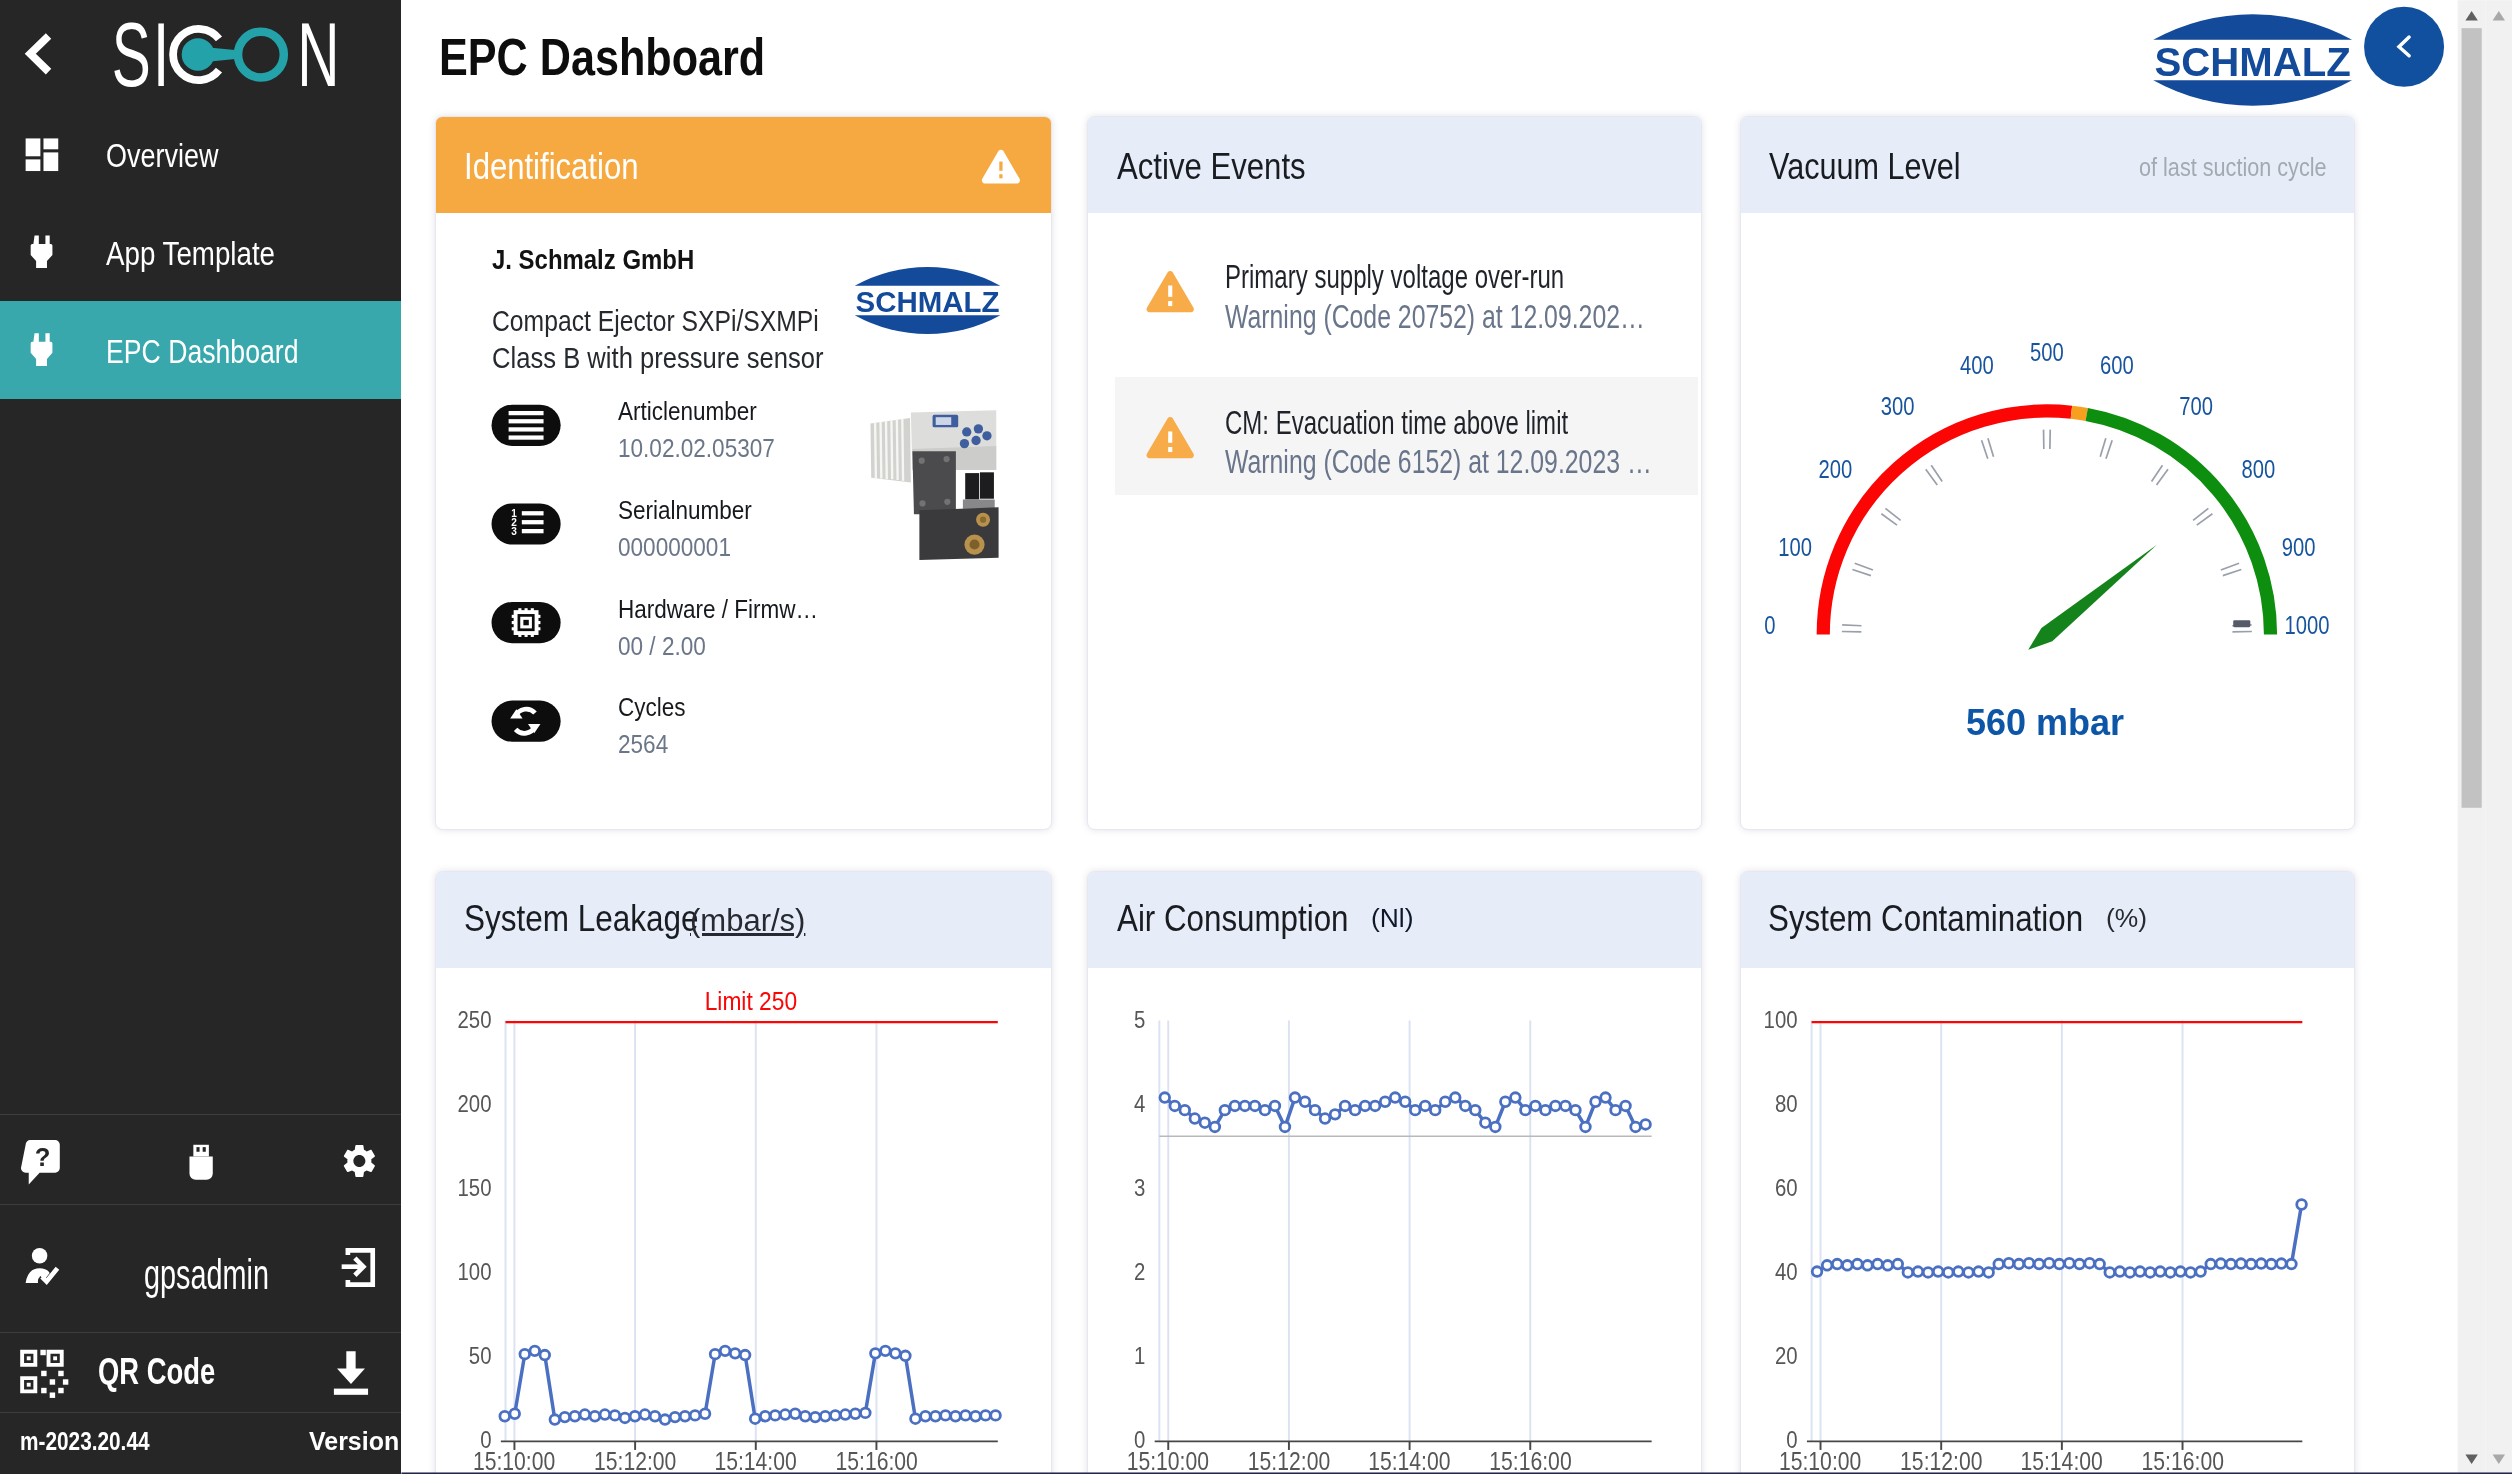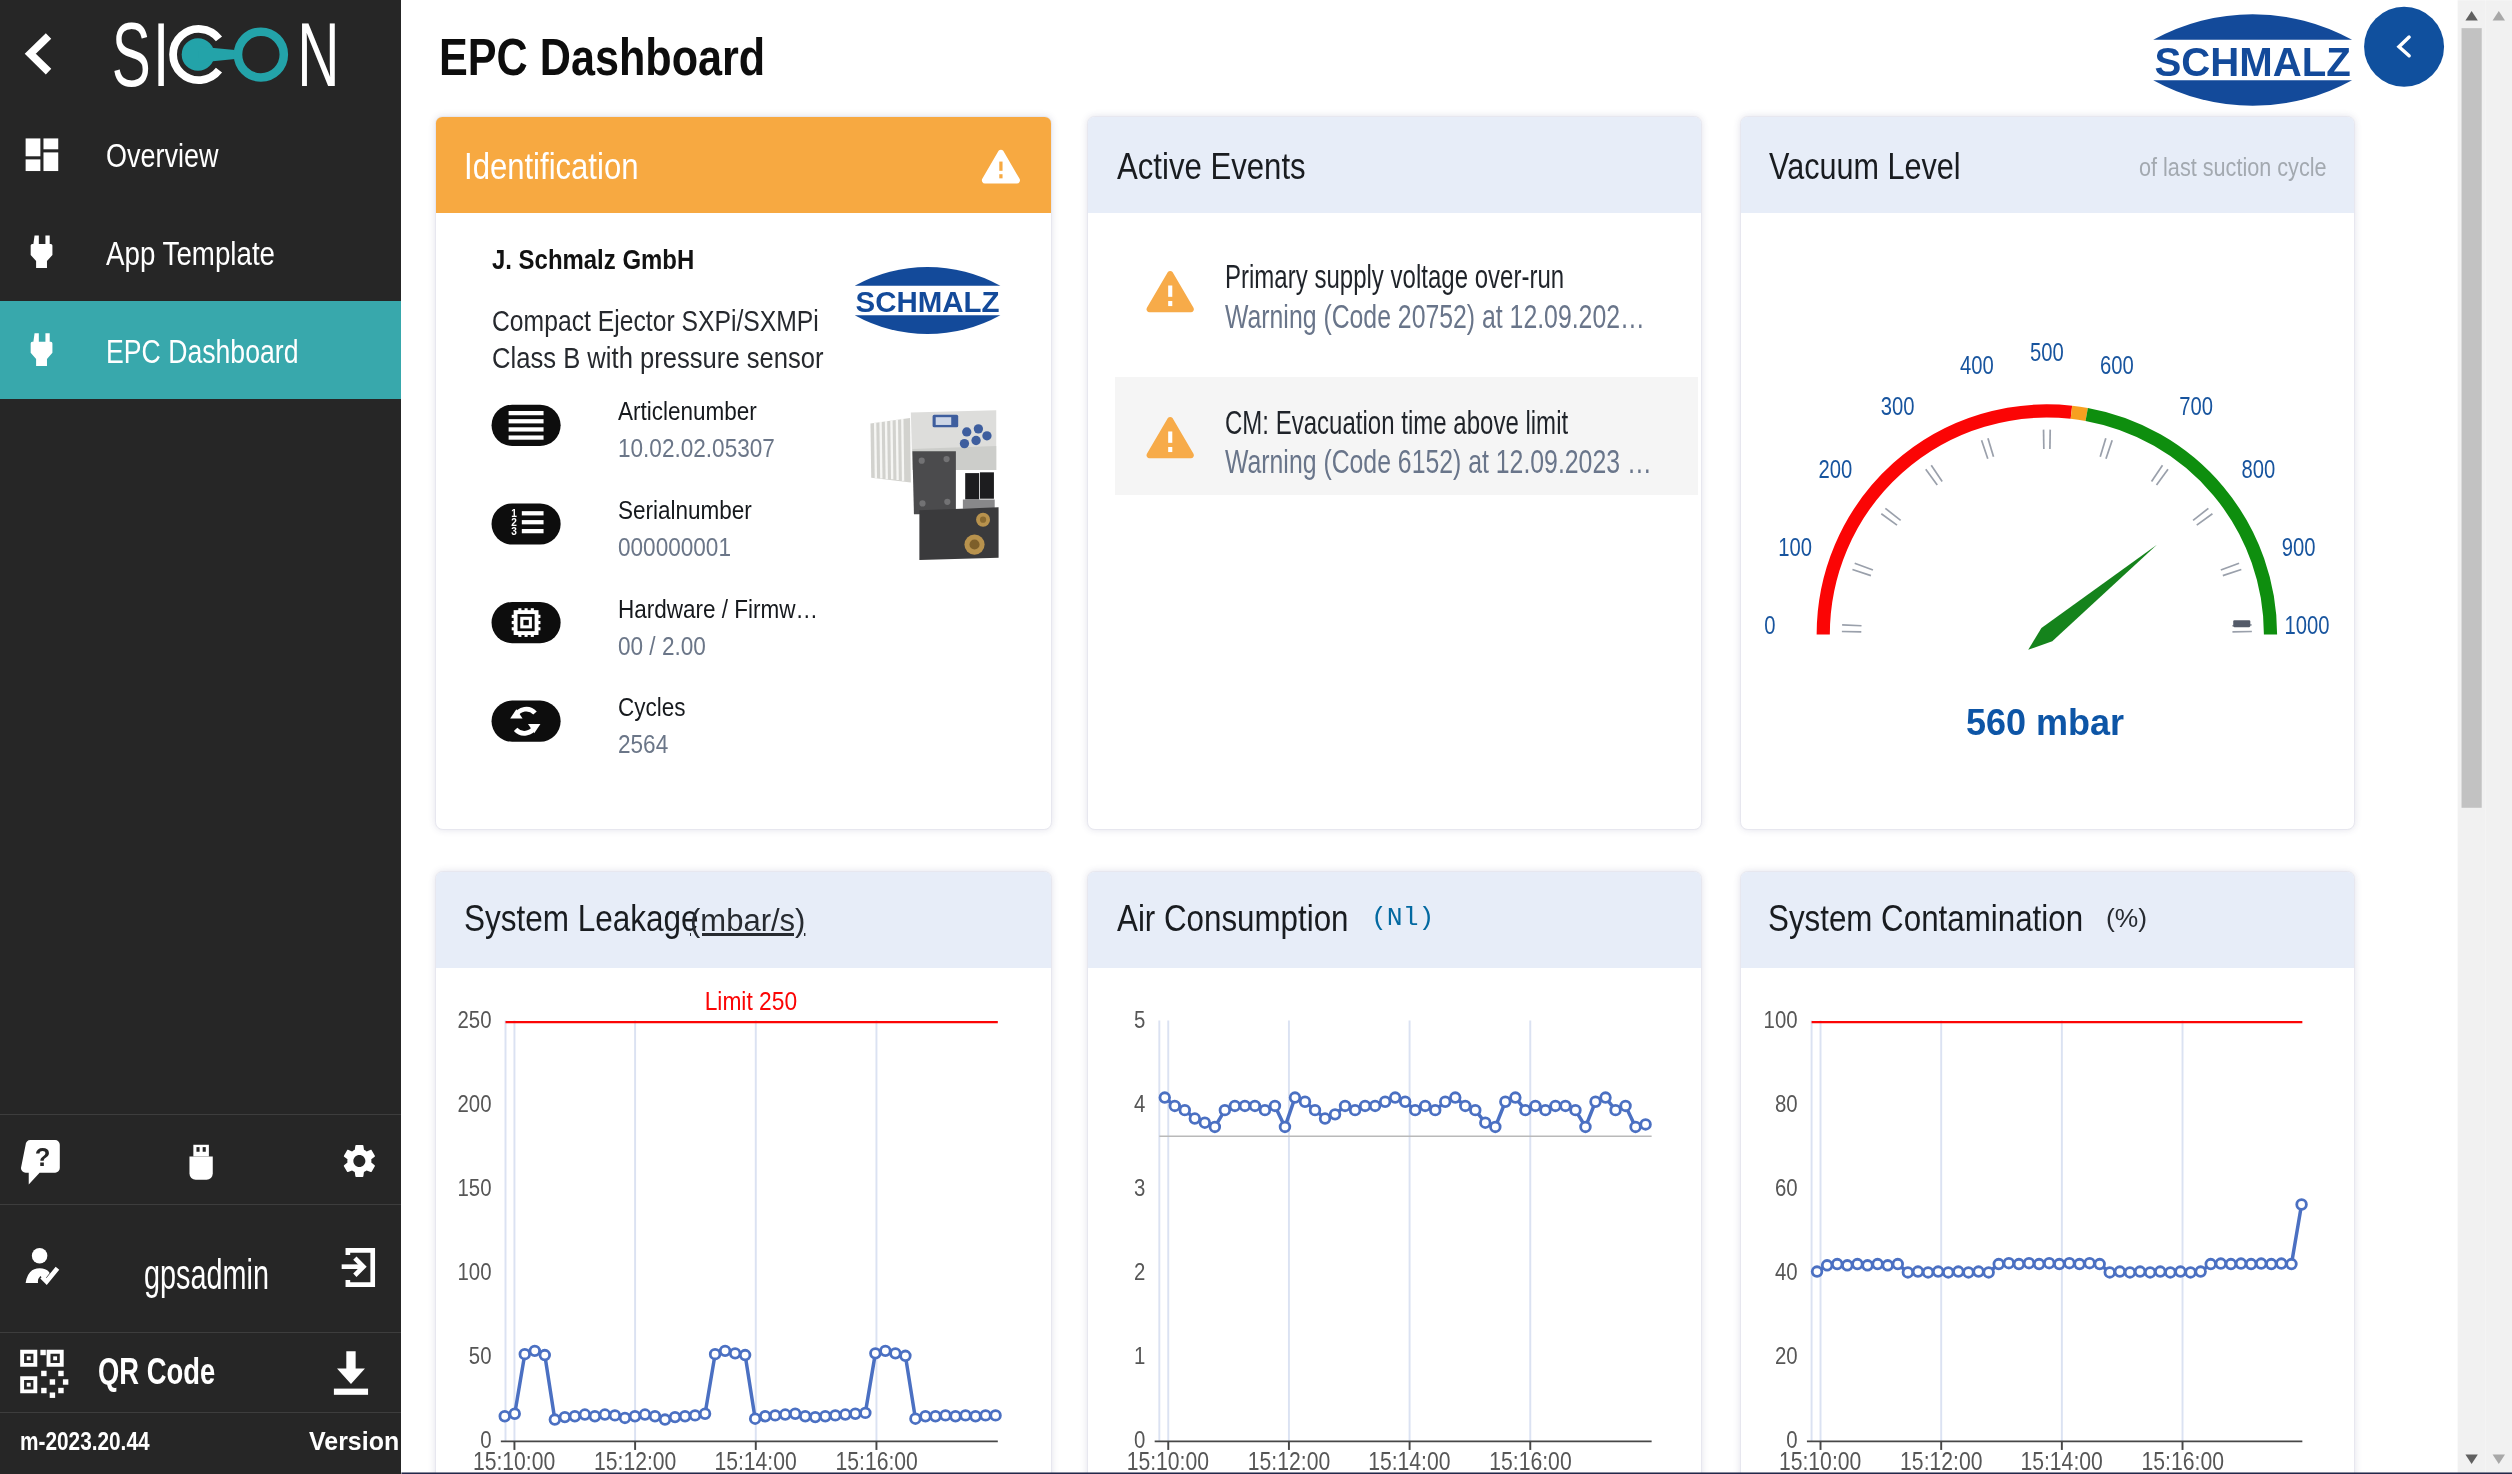--- a/index.html
+++ b/index.html
@@ -51,21 +51,21 @@
 <div class="t" style="left:98px;top:1351px;font-size:37px;color:#fff;font-weight:bold;transform:scale(0.74,1);transform-origin:0 0;">QR Code</div>
 <div class="t" style="left:20px;top:1427px;font-size:26px;color:#fff;font-weight:bold;transform:scale(0.8,1);transform-origin:0 0;">m-2023.20.44</div>
 <div class="t" style="left:309px;top:1427px;font-size:26px;color:#fff;font-weight:bold;transform:scale(0.96,1);transform-origin:0 0;">Version</div>
 <div class="t" style="left:439px;top:28px;font-size:52px;color:#0d0d0d;font-weight:bold;transform:scale(0.83,1);transform-origin:0 0;">EPC Dashboard</div>
 <div class="t" style="left:464px;top:146px;font-size:36px;color:#fff;font-weight:normal;transform:scale(0.863,1);transform-origin:0 0;">Identification</div>
 <div class="t" style="left:1117px;top:146px;font-size:36px;color:#191c20;font-weight:normal;transform:scale(0.865,1);transform-origin:0 0;">Active Events</div>
 <div class="t" style="left:1769px;top:146px;font-size:36px;color:#191c20;font-weight:normal;transform:scale(0.85,1);transform-origin:0 0;">Vacuum Level</div>
 <div class="t" style="left:464px;top:898px;font-size:36px;color:#191c20;font-weight:normal;transform:scale(0.875,1);transform-origin:0 0;">System Leakage</div>
 <div class="t" style="left:690px;top:903px;font-size:31px;color:#272b31;font-weight:normal;text-decoration:underline;">(mbar/s)</div>
 <div class="t" style="left:1117px;top:898px;font-size:36px;color:#191c20;font-weight:normal;transform:scale(0.87,1);transform-origin:0 0;">Air Consumption</div>
-<div class="t" style="left:1371px;top:903px;font-size:26.4px;color:#0369a1;font-weight:normal;font-family:Liberation Mono, monospace;">(Nl)</div>
+<div class="t" style="left:1371px;top:903px;font-size:26.4px;color:#0f172a;font-weight:normal;">(Nl)</div>
 <div class="t" style="left:1768px;top:898px;font-size:36px;color:#191c20;font-weight:normal;transform:scale(0.87,1);transform-origin:0 0;">System Contamination</div>
 <div class="t" style="left:2106px;top:903px;font-size:26.4px;color:#272b31;font-weight:normal;">(%)</div>
 <div class="t" style="left:2139px;top:153px;font-size:26px;color:#a3a9b0;font-weight:normal;transform:scale(0.832,1);transform-origin:0 0;">of last suction cycle</div>
 <div class="t" style="left:492px;top:244px;font-size:28px;color:#121212;font-weight:bold;transform:scale(0.855,1);transform-origin:0 0;">J. Schmalz GmbH</div>
 <div class="t" style="left:492px;top:305px;font-size:29px;color:#26292e;font-weight:normal;transform:scale(0.852,1);transform-origin:0 0;">Compact Ejector SXPi/SXMPi</div>
 <div class="t" style="left:492px;top:342px;font-size:29px;color:#26292e;font-weight:normal;transform:scale(0.883,1);transform-origin:0 0;">Class B with pressure sensor</div>
 <div class="t" style="left:618px;top:397px;font-size:25px;color:#16191d;font-weight:normal;transform:scale(0.9,1);transform-origin:0 0;">Articlenumber</div>
 <div class="t" style="left:618px;top:433px;font-size:26.4px;color:#6b7688;font-weight:normal;transform:scale(0.855,1);transform-origin:0 0;">10.02.02.05307</div>
 <div class="t" style="left:618px;top:496px;font-size:25px;color:#16191d;font-weight:normal;transform:scale(0.9,1);transform-origin:0 0;">Serialnumber</div>
 <div class="t" style="left:618px;top:532px;font-size:26.4px;color:#6b7688;font-weight:normal;transform:scale(0.855,1);transform-origin:0 0;">000000001</div>

